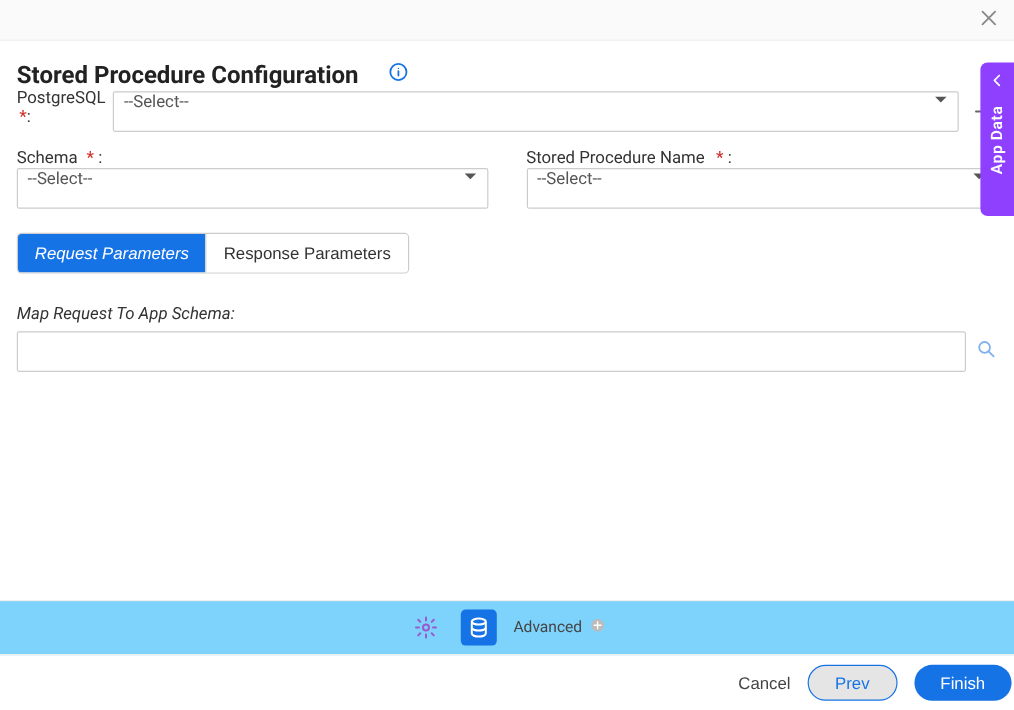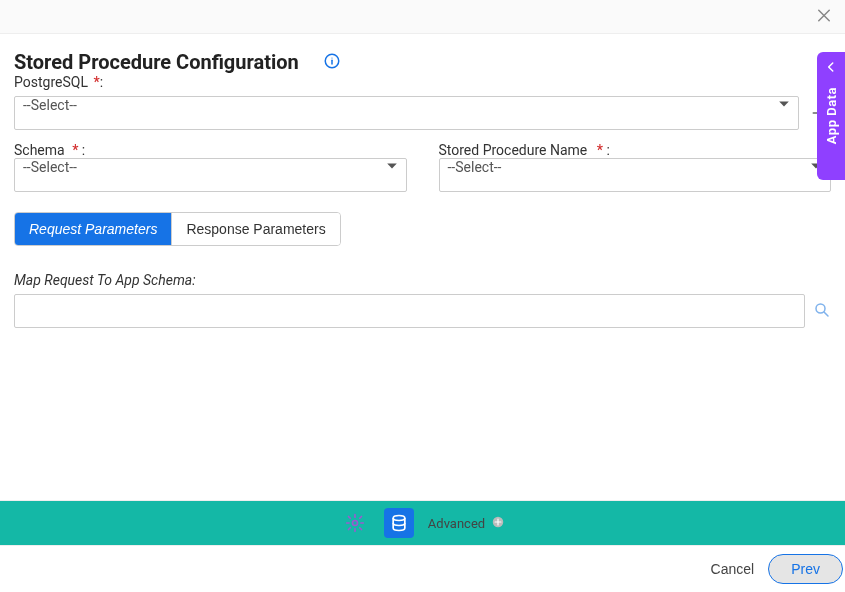--- a/index.html
+++ b/index.html
@@ -11,21 +11,21 @@
   .titlebar-close { position: absolute; right: 12px; top: 50%; transform: translateY(-50%); cursor: pointer; }
   .titlebar-close svg { width: 18px; height: 18px; stroke: #888; }
 
   .content { padding: 16px 14px 0 14px; position: relative; height: calc(100% - 34px - 46px - 46px); overflow: auto; }
 
   .page-title-row { display: flex; align-items: center; gap: 24px; }
   .page-title { font-size: 20px; font-weight: 700; color: #222; }
   .info-icon svg { width: 18px; height: 18px; stroke: #1673e6; fill: none; }
 
   .form-row { display: flex; gap: 32px; margin-bottom: 12px; }
-  .form-col { flex: 1; display: flex; flex-direction: column; }
+  .form-col { flex: 1; display: flex; flex-direction: row; }
   .label { font-size: 14px; color: #333; margin-bottom: 6px; }
   .req { color: #d32f2f; font-weight: 500; }
 
   .select-with-add { display: flex; align-items: center; gap: 10px; width: 100%; }
   .fake-select { height: 34px; border: 1px solid #ccc; border-radius: 2px; background: #fff; display: flex; align-items: flex-start; justify-content: space-between; padding: 0 8px; cursor: pointer; color: #555; flex: 1; min-width: 0; gap: 34px; }
   .fake-select .chev svg { width: 12px; height: 12px; fill: #555; }
   .add-btn { width: 22px; height: 22px; display: flex; align-items: center; justify-content: center; cursor: pointer; flex: 0 0 auto; }
   .add-btn svg { width: 20px; height: 20px; stroke: #666; }
 
   .two-col { display: flex; gap: 32px; margin-bottom: 14px; }
@@ -34,21 +34,21 @@
   .tabs { display: inline-flex; border: 1px solid #ccc; border-radius: 4px; overflow: hidden; margin-top: 6px; }
   .tab { padding: 8px 14px; font-size: 14px; cursor: pointer; background: #fff; color: #333; border: none; }
   .tab.active { background: #1673e6; color: #fff; font-style: italic; }
   .tab + .tab { border-left: 1px solid #ccc; }
 
   .map-label { margin-top: 26px; display: block; font-style: italic; }
   .map-row { display: flex; align-items: center; gap: 8px; margin-top: 6px; }
   .map-input { flex: 1; height: 34px; border: 1px solid #ccc; border-radius: 2px; padding: 0 8px; font-size: 14px; outline: none; }
   .map-search svg { width: 18px; height: 18px; stroke: #7fb2ec; fill: none; cursor: pointer; }
 
-  .toolbar { position: absolute; left: 0; right: 0; bottom: 46px; height: 46px; background: #14b8a6; border-top: 1px solid #eee; border-bottom: 1px solid #eee; display: flex; align-items: center; justify-content: center; gap: 14px; }
+  .toolbar { position: absolute; left: 0; right: 0; bottom: 46px; height: 46px; background: #7dd3fc; border-top: 1px solid #eee; border-bottom: 1px solid #eee; display: flex; align-items: center; justify-content: center; gap: 14px; }
   .toolbar .tb-icon { display: flex; align-items: center; justify-content: center; width: 30px; height: 30px; cursor: pointer; }
   .toolbar .tb-icon.db { background: #1673e6; border-radius: 4px; }
   .toolbar .tb-icon svg { width: 20px; height: 20px; }
   .toolbar .adv { display: flex; align-items: center; gap: 6px; cursor: pointer; color: #444; font-size: 13px; }
   .toolbar .adv svg { width: 14px; height: 14px; fill: #888; }
 
   .footer { position: absolute; left: 0; right: 0; bottom: 0; height: 46px; display: flex; align-items: center; justify-content: flex-end; gap: 14px; padding: 0 2px; }
   .btn-link { background: none; border: none; color: #444; font-size: 14px; cursor: pointer; }
   .btn-outline { border: 1px solid #1673e6; color: #1673e6; background: #e5e5e5; border-radius: 18px; padding: 6px 22px; font-size: 14px; cursor: pointer; }
   .btn-primary { border: none; color: #fff; background: #1673e6; border-radius: 18px; padding: 7px 22px; font-size: 14px; font-weight: 500; cursor: pointer; }
@@ -188,13 +188,14 @@
           <circle cx="12" cy="12" r="9" fill="#bbb"></circle>
           <path d="M12 7v10M7 12h10" stroke="#fff" stroke-width="2" stroke-linecap="round"></path>
         </svg>
     </span>
   </span>
 </div>
 
 <div class="footer">
   <button class="btn-link">Cancel</button>
   <button class="btn-outline">Prev</button>
+  <button class="btn-primary">Finish</button>
 </div>
 
 </body></html>

